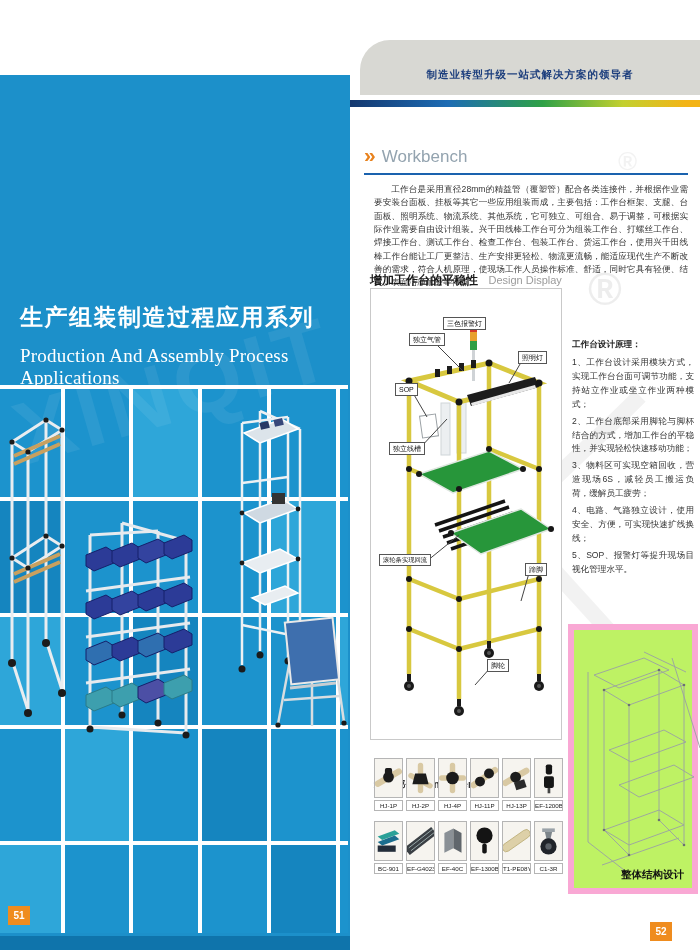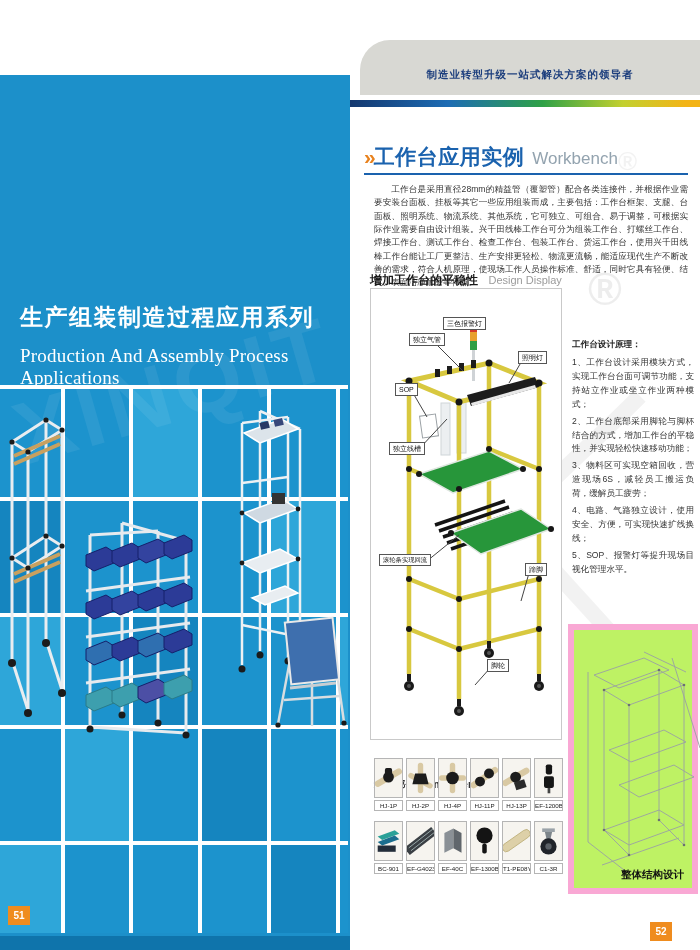--- a/index.html
+++ b/index.html
@@ -260,21 +260,20 @@
   <svg class="wm-swoosh" width="260" height="330" viewBox="0 0 260 330">
     <g stroke="#000" stroke-opacity="0.05" stroke-width="16" fill="none">
       <path d="M10,300 C80,180 160,120 250,30"></path>
       <path d="M30,40 C100,140 180,220 250,300"></path>
     </g>
   </svg>
 
   <div class="sec-title">
     <span class="chev">»</span>
       <span class="chev" style="margin-left:-8px"></span>
-    <span class="zh">工作台应用实例</span>
     <span class="en">Workbench</span>
   </div>
   <div class="sec-underline"></div>
 
   <div class="intro">工作台是采用直径28mm的精益管（覆塑管）配合各类连接件，并根据作业需要安装台面板、挂板等其它一些应用组装而成，主要包括：工作台框架、支腿、台面板、照明系统、物流系统、其他系统，它可独立、可组合、易于调整，可根据实际作业需要自由设计组装。兴千田线棒工作台可分为组装工作台、打螺丝工作台、焊接工作台、测试工作台、检查工作台、包装工作台、货运工作台，使用兴千田线棒工作台能让工厂更整洁、生产安排更轻松、物流更流畅，能适应现代生产不断改善的需求，符合人机原理，使现场工作人员操作标准、舒适，同时它具有轻便、结实、表面洁净耐磨等特点。</div>
 
   <div class="disp-head">
     <span class="zh">增加工作台的平稳性</span>
     <span class="en">Design Display</span>
   </div>

